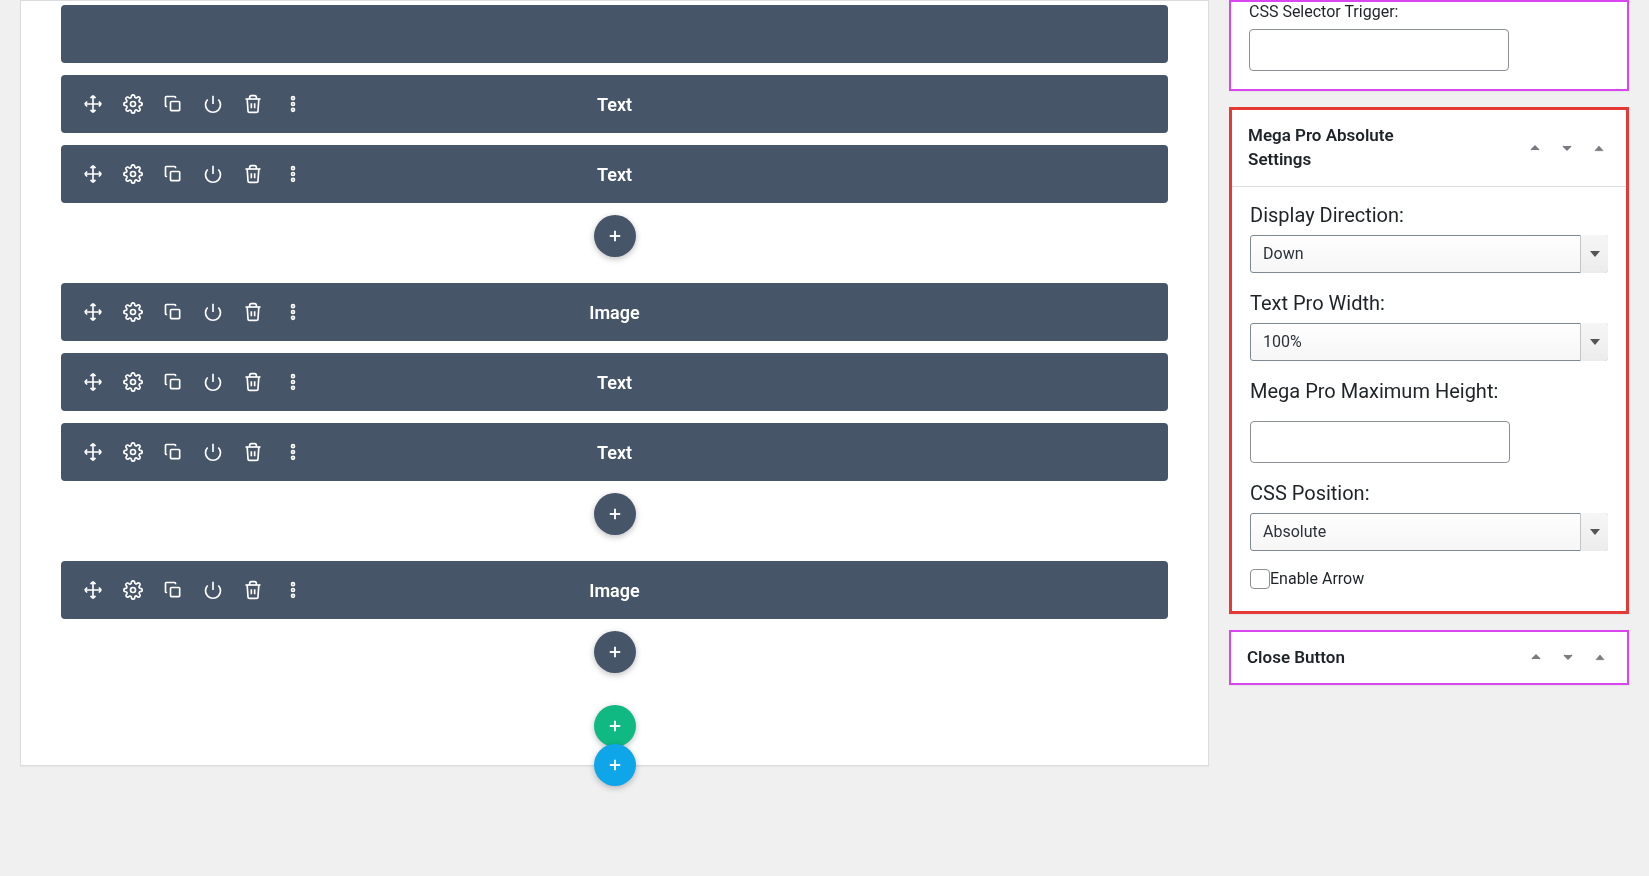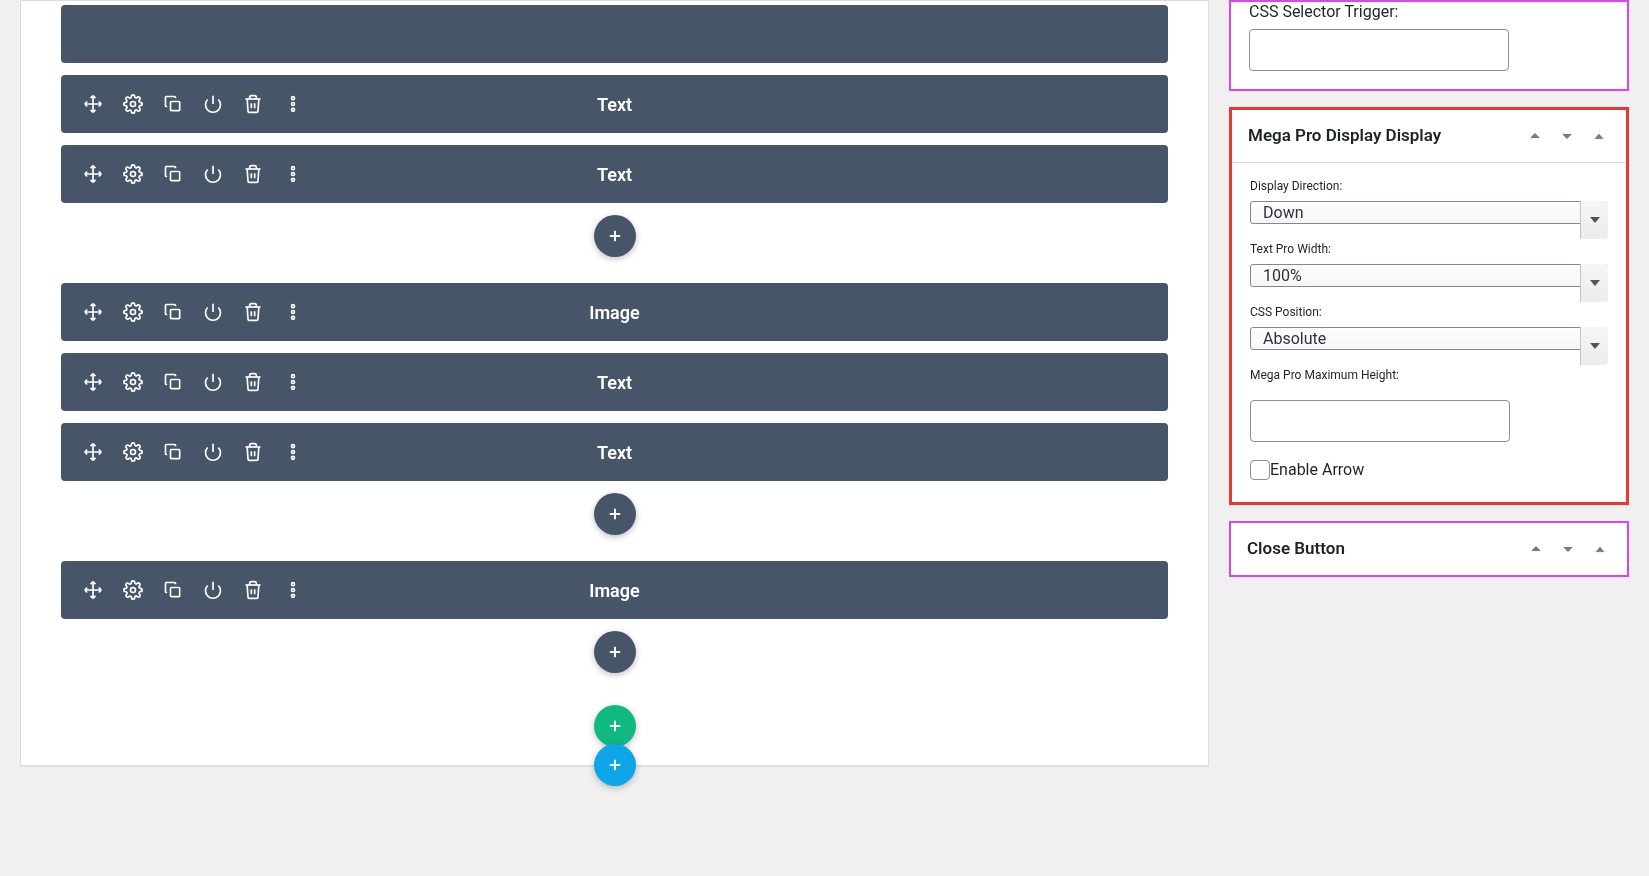--- a/index.html
+++ b/index.html
@@ -27,24 +27,24 @@
 
 .metabox { background: #fff; border: 2px solid #d946ef; box-shadow: 0 1px 1px rgba(0,0,0,.04); }
 .metabox.highlighted { border: 3px solid #e53935; }
 .metabox-header { display: flex; align-items: center; justify-content: space-between; padding: 14px 16px; border-bottom: 1px solid #dcdcde; }
 .metabox-title { font-size: 17px; font-weight: 600; color: #1d2327; line-height: 1.4; }
 .metabox-actions { display: flex; align-items: center; gap: 10px; color: #787c82; }
 .metabox-actions .act { width: 22px; height: 22px; display: inline-flex; align-items: center; justify-content: center; cursor: pointer; }
 .metabox-actions svg { width: 16px; height: 16px; stroke: currentColor; fill: currentColor; }
 .metabox-body { padding: 16px 18px 22px 18px; display: flex; flex-direction: column; gap: 18px; }
 .field-group { display: flex; flex-direction: column; gap: 8px; }
-.field-label { font-size: 12px; color: #1d2327; }
+.field-label { font-size: 20px; color: #1d2327; }
 .text-input { height: 42px; border: 1px solid #8c8f94; border-radius: 4px; background: #fff; padding: 0 10px; font-size: 15px; width: 260px; }
 .select-wrap { position: relative; width: 100%; }
-.select-input { width: 100%; height: 23px; border: 1px solid #7e8993; border-radius: 3px; background: linear-gradient(#fefefe,#f6f6f6); padding: 0 12px; font-size: 16px; color: #2c3338; display: flex; align-items: center; cursor: pointer; }
+.select-input { width: 100%; height: 38px; border: 1px solid #7e8993; border-radius: 3px; background: linear-gradient(#fefefe,#f6f6f6); padding: 0 12px; font-size: 16px; color: #2c3338; display: flex; align-items: center; cursor: pointer; }
 .select-handle { position: absolute; right: 0; top: 0; width: 28px; height: 38px; border-left: 1px solid #c3c4c7; border-radius: 0 3px 3px 0; background: linear-gradient(#f6f6f6,#ececec); display: flex; align-items: center; justify-content: center; pointer-events: none; }
 .select-handle svg { width: 10px; height: 10px; fill: #555; }
 .checkbox-row { display: flex; align-items: center; gap: 0; }
 .chk { width: 20px; height: 20px; border: 1px solid #8c8f94; border-radius: 4px; background: #fff; cursor: pointer; }
 .chk-label { font-size: 16px; }
 
 .partial-top { padding: 0 18px 18px 18px; }
 .partial-top .field-label { font-size: 16px; margin-bottom: 8px; }
 
 .divider-space { height: 2px; }
@@ -366,21 +366,21 @@
 
     <div class="metabox">
       <div class="partial-top">
         <div class="field-label">CSS Selector Trigger:</div>
         <input class="text-input" value="" style="">
       </div>
     </div>
 
     <div class="metabox highlighted">
       <div class="metabox-header">
-        <div class="metabox-title" style="max-width:200px;">Mega Pro Display Display</div>
+        <div class="metabox-title" style="max-width:200px;">Mega Pro Absolute Settings</div>
         <div class="metabox-actions">
           <span class="act">
               <svg viewBox="0 0 24 24" stroke-width="2" fill="none">
                 <polyline points="6 15 12 9 18 15"></polyline>
               </svg>
             </span>
           <span class="act">
               <svg viewBox="0 0 24 24" stroke-width="2" fill="none">
                 <polyline points="6 9 12 15 18 9"></polyline>
               </svg>
@@ -409,35 +409,35 @@
           <div class="select-wrap">
             <div class="select-input">100%</div>
             <div class="select-handle">
                 <svg viewBox="0 0 10 10">
                   <polygon points="0 2 10 2 5 8"></polygon>
                 </svg>
               </div>
           </div>
         </div>
         <div class="field-group">
+          <div class="field-label">Mega Pro Maximum Height:</div>
+          <div class="divider-space"></div>
+          <input class="text-input" value="" style="">
+        </div>
+        <div class="field-group">
           <div class="field-label">CSS Position:</div>
           <div class="select-wrap">
             <div class="select-input">Absolute</div>
             <div class="select-handle">
                 <svg viewBox="0 0 10 10">
                   <polygon points="0 2 10 2 5 8"></polygon>
                 </svg>
               </div>
           </div>
         </div>
-        <div class="field-group">
-          <div class="field-label">Mega Pro Maximum Height:</div>
-          <div class="divider-space"></div>
-          <input class="text-input" value="" style="">
-        </div>
         <div class="checkbox-row">
           <div class="chk"></div>
           <div class="chk-label">Enable Arrow</div>
         </div>
       </div>
     </div>
 
     <div class="metabox">
       <div class="metabox-header" style="border-bottom:none;">
         <div class="metabox-title">Close Button</div>

